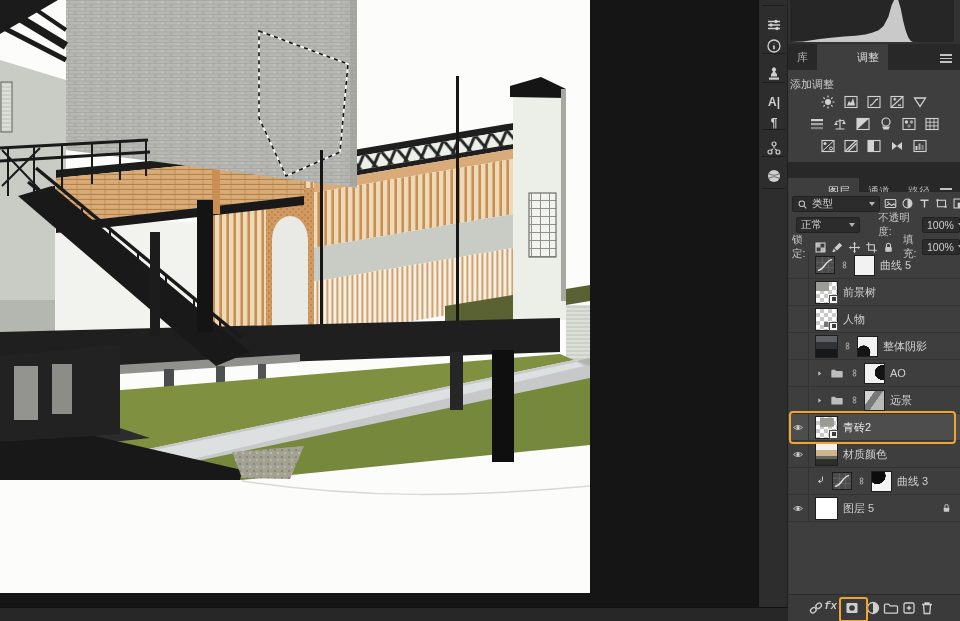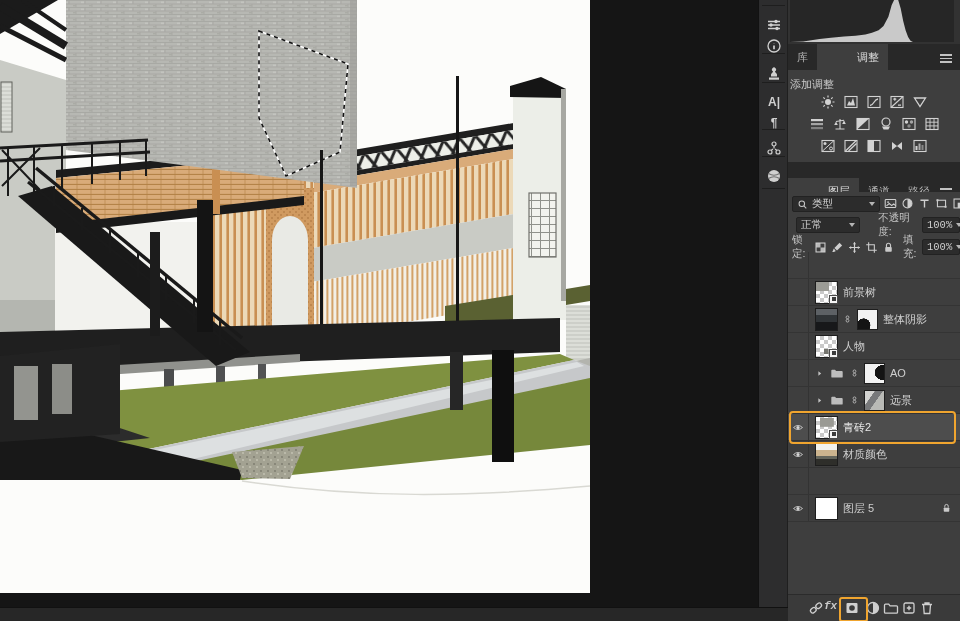--- a/index.html
+++ b/index.html
@@ -21,21 +21,21 @@
   .tab{padding:0 9px;display:flex;align-items:center;font-size:11px;color:#b2b2b2;cursor:pointer;}
   .tab.active{background:#3e3e3e;color:#dcdcdc;padding-left:40px;}
   .menu-bars{position:absolute;right:8px;top:10px;width:12px;cursor:pointer;}
   .menu-bars i{display:block;height:1.5px;background:#c2c2c2;margin-bottom:2px;}
   .adjust-content{position:absolute;left:0;top:70px;width:172px;height:92px;background:#3e3e3e;}
   .adjust-label{position:absolute;left:2px;top:7px;font-size:11px;color:#c9c9c9;}
   .adj-grid-row{position:absolute;left:0;width:172px;height:18px;display:flex;justify-content:center;gap:7px;}
   .adj-icon{width:16px;height:16px;cursor:pointer;}
   .layers-wrap{position:absolute;left:0;top:192px;width:172px;height:402px;background:#3e3e3e;}
   .row-line{position:absolute;left:0;width:172px;display:flex;align-items:center;font-size:10.5px;color:#c6c6c6;}
-  .combo{background:#2c2c2c;border:1px solid #222;border-radius:2px;height:16px;display:flex;align-items:center;padding:0 4px;gap:4px;box-sizing:border-box;cursor:pointer;color:#cfcfcf;font-family:Liberation Mono, monospace;}
+  .combo{background:#2c2c2c;border:1px solid #222;border-radius:2px;height:16px;display:flex;align-items:center;padding:0 4px;gap:4px;box-sizing:border-box;cursor:pointer;color:#cfcfcf;}
   .chev{width:0;height:0;border-left:3.5px solid transparent;border-right:3.5px solid transparent;border-top:4px solid #b5b5b5;margin-left:auto;}
   .filter-icons{position:absolute;display:flex;gap:4px;align-items:center;}
   .fic{width:14px;height:14px;cursor:pointer;}
   
   .layer-list{position:absolute;left:0;top:60px;width:172px;}
   .layer-row{height:26px;border-bottom:1px solid #343434;display:flex;align-items:center;cursor:pointer;position:relative;}
   .layer-row.selected{background:#4d4d4d;}
   .eye-box{width:20px;height:26px;border-right:1px solid #333;display:flex;align-items:center;justify-content:center;flex:none;}
   .lr-content{display:flex;align-items:center;gap:5px;padding-left:6px;flex:1;min-width:0;}
   .layer-label{font-size:11px;color:#cfcfcf;white-space:nowrap;}
@@ -518,58 +518,74 @@
         <span style="margin-left:8px">填充:</span>
         <div class="combo" style="margin-left:3px;width:38px">
           <span>100%</span>
           <span class="chev"></span>
         </div>
       </div>
 
       <div class="layer-list" id="layer-list">
           <div class="layer-row">
             <div class="eye-box"></div>
+            <div class="lr-content">
+              <div class="adj-thumb"><svg viewBox="0 0 20 18" width="18" height="16">
+                  <path d="M0,6h20M0,12h20M7,0v18M14,0v18" stroke="#6a6a6a" stroke-width="0.8"></path>
+                  <path d="M2,15 C9,15 11,3 18,3" stroke="#e8e8e8" fill="none" stroke-width="1.5"></path>
+                </svg></div>
+              <span class="ic" style="width: 9px; height: 14px;">
+                <svg viewBox="0 0 16 16" width="100%" height="100%">
+                  <g fill="none" stroke="#cfcfcf" stroke-width="1.3">
+                    <circle cx="8" cy="5" r="2.5"></circle>
+                    <circle cx="8" cy="11" r="2.5"></circle>
+                  </g>
+                </svg>
+              </span>
+              <div class="thumb sm m-white"></div>
+              <span class="layer-label">曲线 5</span>
+            </div>
           </div>
           <div class="layer-row">
             <div class="eye-box"></div>
             <div class="lr-content">
               <div class="thumb t-checker-top">
                 <div class="so-badge"></div>
               </div>
               <span class="layer-label">前景树</span>
             </div>
           </div>
           <div class="layer-row">
             <div class="eye-box"></div>
             <div class="lr-content">
+              <div class="thumb t-checker-mark">
+                <div class="so-badge"></div>
+              </div>
+              <span class="layer-label">人物</span>
+            </div>
+          </div>
+          <div class="layer-row">
+            <div class="eye-box"></div>
+            <div class="lr-content">
               <div class="thumb t-dark-photo"></div>
               <span class="ic" style="width: 9px; height: 14px;">
                 <svg viewBox="0 0 16 16" width="100%" height="100%">
                   <g fill="none" stroke="#cfcfcf" stroke-width="1.3">
                     <circle cx="8" cy="5" r="2.5"></circle>
                     <circle cx="8" cy="11" r="2.5"></circle>
                   </g>
                 </svg>
               </span>
               <div class="thumb sm m-blob-bl"></div>
               <span class="layer-label">整体阴影</span>
             </div>
           </div>
           <div class="layer-row">
             <div class="eye-box"></div>
             <div class="lr-content">
-              <div class="thumb t-checker-mark">
-                <div class="so-badge"></div>
-              </div>
-              <span class="layer-label">人物</span>
-            </div>
-          </div>
-          <div class="layer-row">
-            <div class="eye-box"></div>
-            <div class="lr-content">
               <span class="ic" style="width: 9px; height: 9px;">
                 <svg viewBox="0 0 16 16" width="100%" height="100%">
                   <path d="M6,4 l5,4 -5,4z" fill="#c4c4c4"></path>
                 </svg>
               </span>
               <span class="ic" style="width: 16px; height: 14px;">
                 <svg viewBox="0 0 16 16" width="100%" height="100%">
                   <path d="M1.5,5.2c0-.6.4-1,1-1h3.2l1.3,1.6h6.5c.6,0,1,.4,1,1v5.4c0,.6-.4,1-1,1H2.5c-.6,0-1-.4-1-1z" fill="#bdbdbd"></path>
                 </svg>
               </span>
@@ -635,20 +651,42 @@
                 </svg>
               </span>
             </div>
             <div class="lr-content">
               <div class="thumb t-photo"></div>
               <span class="layer-label">材质颜色</span>
             </div>
           </div>
           <div class="layer-row">
             <div class="eye-box"></div>
+            <div class="lr-content">
+              <span class="ic" style="width: 12px; height: 12px;">
+                <svg viewBox="0 0 16 16" width="100%" height="100%">
+                  <path d="M10,2v4.6c0,1.2-.8,2-2,2H5.5" fill="none" stroke="#cfcfcf" stroke-width="1.3"></path>
+                  <path d="M7.3,6.4 L4.6,8.6 7.3,10.8" fill="none" stroke="#cfcfcf" stroke-width="1.3"></path>
+                </svg>
+              </span>
+              <div class="adj-thumb"><svg viewBox="0 0 20 18" width="18" height="16">
+                  <path d="M0,6h20M0,12h20M7,0v18M14,0v18" stroke="#6a6a6a" stroke-width="0.8"></path>
+                  <path d="M2,15 C9,15 11,3 18,3" stroke="#e8e8e8" fill="none" stroke-width="1.5"></path>
+                </svg></div>
+              <span class="ic" style="width: 9px; height: 14px;">
+                <svg viewBox="0 0 16 16" width="100%" height="100%">
+                  <g fill="none" stroke="#cfcfcf" stroke-width="1.3">
+                    <circle cx="8" cy="5" r="2.5"></circle>
+                    <circle cx="8" cy="11" r="2.5"></circle>
+                  </g>
+                </svg>
+              </span>
+              <div class="thumb sm m-blob-tl"></div>
+              <span class="layer-label">曲线 3</span>
+            </div>
           </div>
           <div class="layer-row">
             <div class="eye-box">
               <span class="ic" style="width: 14px; height: 11px;">
                 <svg viewBox="0 0 16 16" width="100%" height="100%">
                   <path d="M1.5,8 Q8,2 14.5,8 Q8,14 1.5,8Z" fill="none" stroke="#d8d8d8" stroke-width="1.2"></path>
                   <circle cx="8" cy="8" r="2.3" fill="#d8d8d8"></circle>
                 </svg>
               </span>
             </div>

